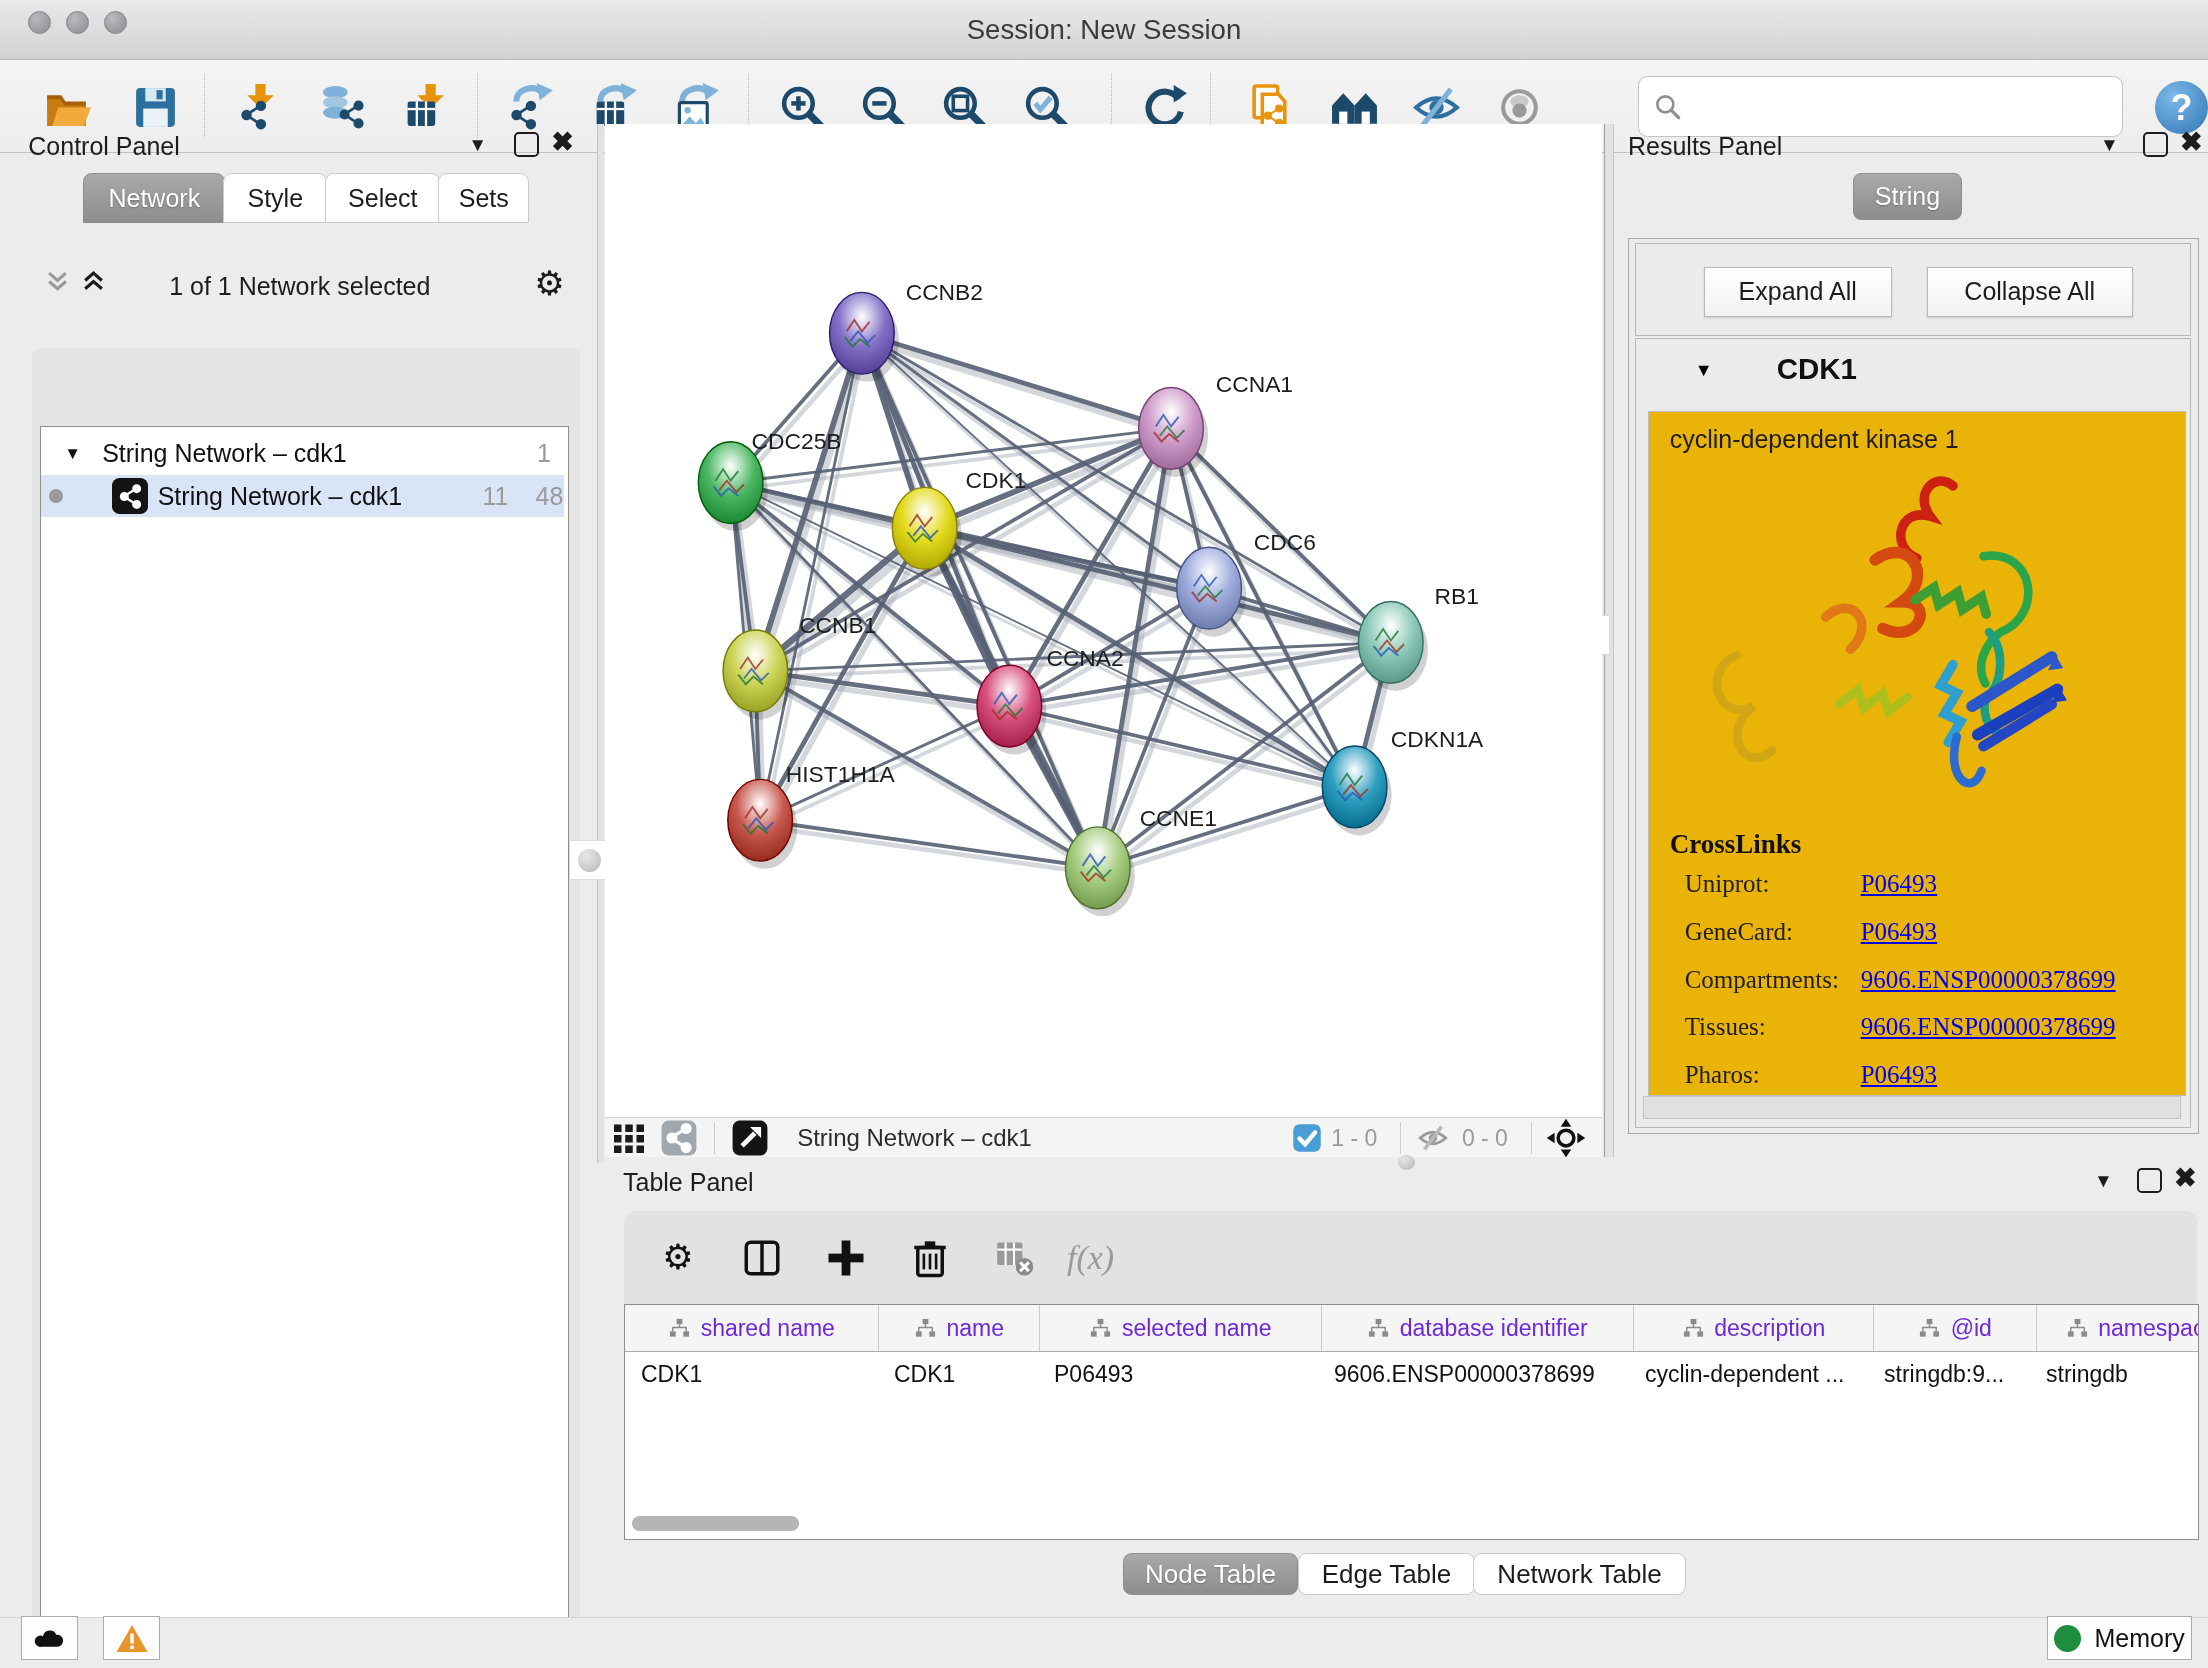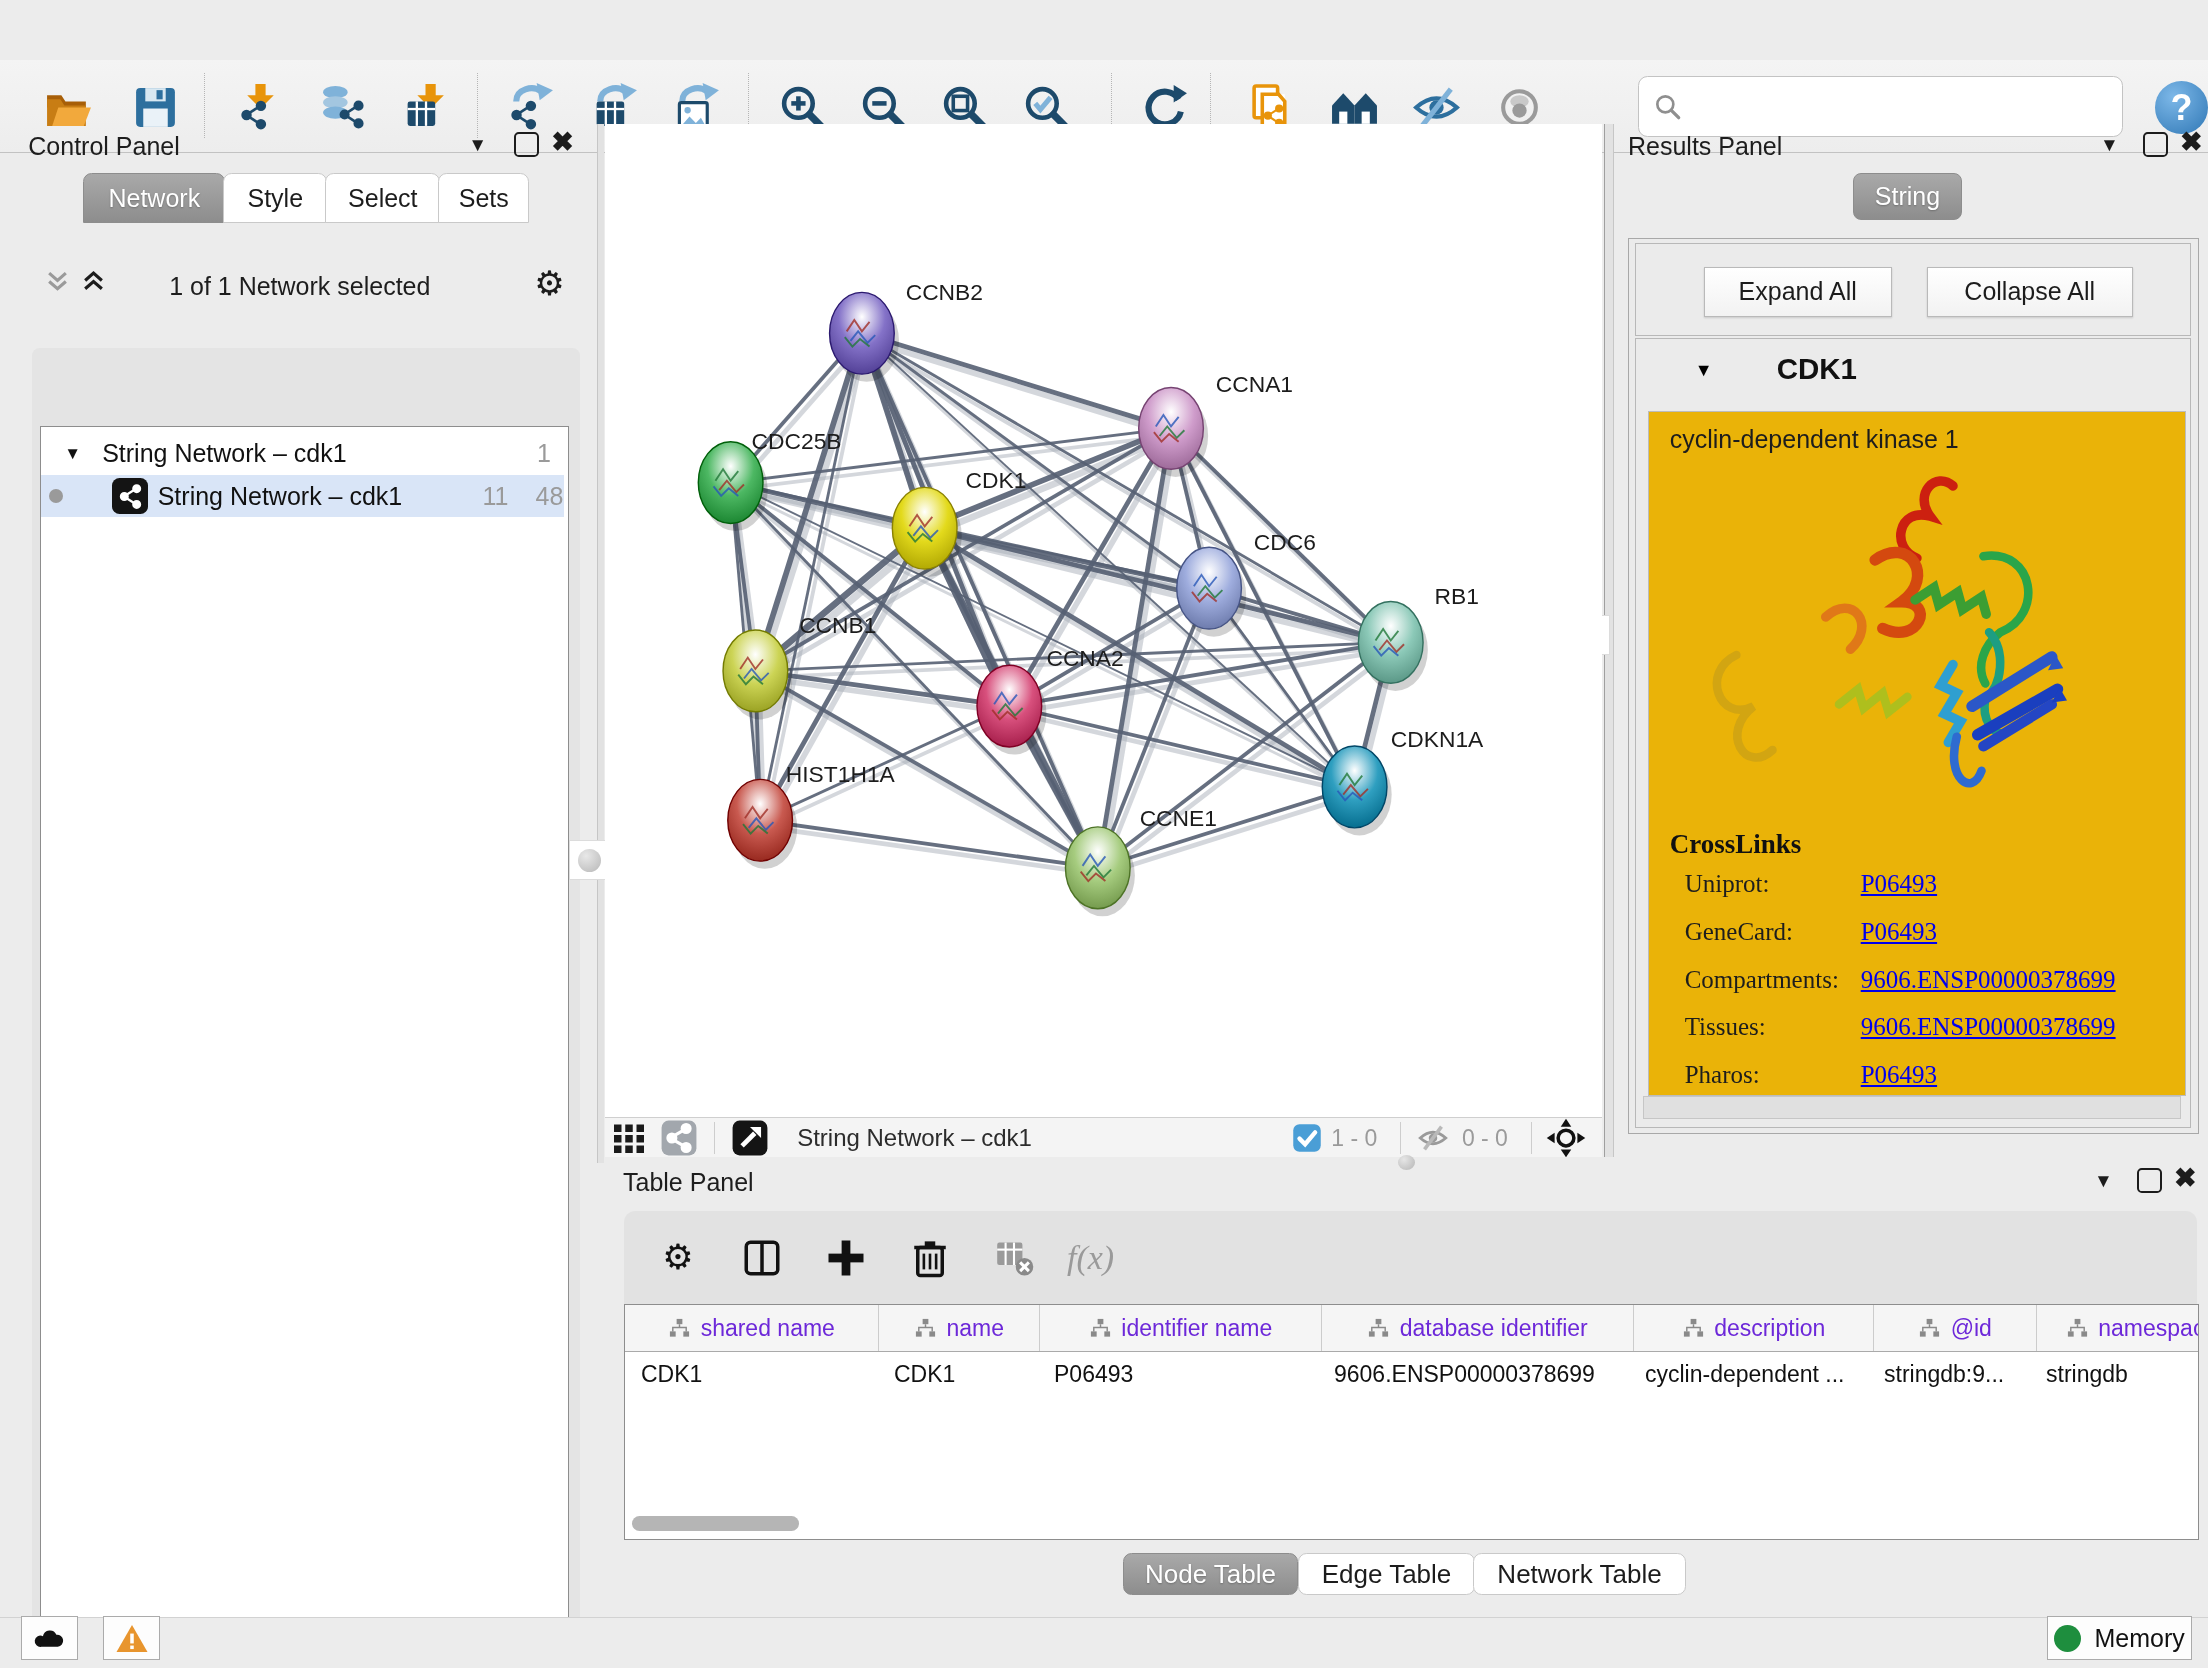--- a/index.html
+++ b/index.html
@@ -96,20 +96,26 @@
     display:flex;align-items:center;justify-content:center;cursor:pointer;}
   .mem-dot{width:27px;height:27px;border-radius:50%;background:#1e8e3e;margin-right:13.3px;}
   .mem-label{font-size:25px;color:#111;}
   text.nodelabel{font-size:24px;font-weight:500;fill:#1c1c1c;font-family:"Liberation Sans",sans-serif;}
 </style>
 </head>
 <body>
 
 <div id="root">
 
+  <div class="abs titlebar">
+    <div class="abs tl-circle" style="left:27.6px"></div>
+    <div class="abs tl-circle" style="left:66px"></div>
+    <div class="abs tl-circle" style="left:104px"></div>
+    <div class="abs win-title">Session: New Session</div>
+  </div>
 
   <div class="abs toolbar">
     <div id="tb-icons">
         <div class="abs tb-icon" style="left: 42px;">
           <svg viewBox="0 0 48 48">
             <path d="M3 12 h14 l4 6 h20 v6 H3 Z" fill="#a85f08"></path>
             <path d="M3 12 v30 h38 v-20 H20 l-4 -6 H3 Z" fill="#c87d14"></path>
             <path d="M8 42 L14 24 H46 L39 42 Z" fill="#f2a93c"></path>
           </svg>
         </div>
@@ -775,21 +781,21 @@
         </div>
         <div class="th-cell" style="width: 281px;">
           <svg viewBox="0 0 48 48">
             <g fill="#8a8a8a">
               <rect x="18" y="4" width="12" height="11"></rect>
               <rect x="4" y="30" width="12" height="11"></rect>
               <rect x="32" y="30" width="12" height="11"></rect>
             </g>
             <path d="M24 15 v7 M10 30 v-8 h28 v8" stroke="#8a8a8a" stroke-width="3" fill="none"></path>
           </svg>
-          <span>identifier name</span>
+          <span>selected name</span>
         </div>
         <div class="th-cell" style="width: 311px;">
           <svg viewBox="0 0 48 48">
             <g fill="#8a8a8a">
               <rect x="18" y="4" width="12" height="11"></rect>
               <rect x="4" y="30" width="12" height="11"></rect>
               <rect x="32" y="30" width="12" height="11"></rect>
             </g>
             <path d="M24 15 v7 M10 30 v-8 h28 v8" stroke="#8a8a8a" stroke-width="3" fill="none"></path>
           </svg>

